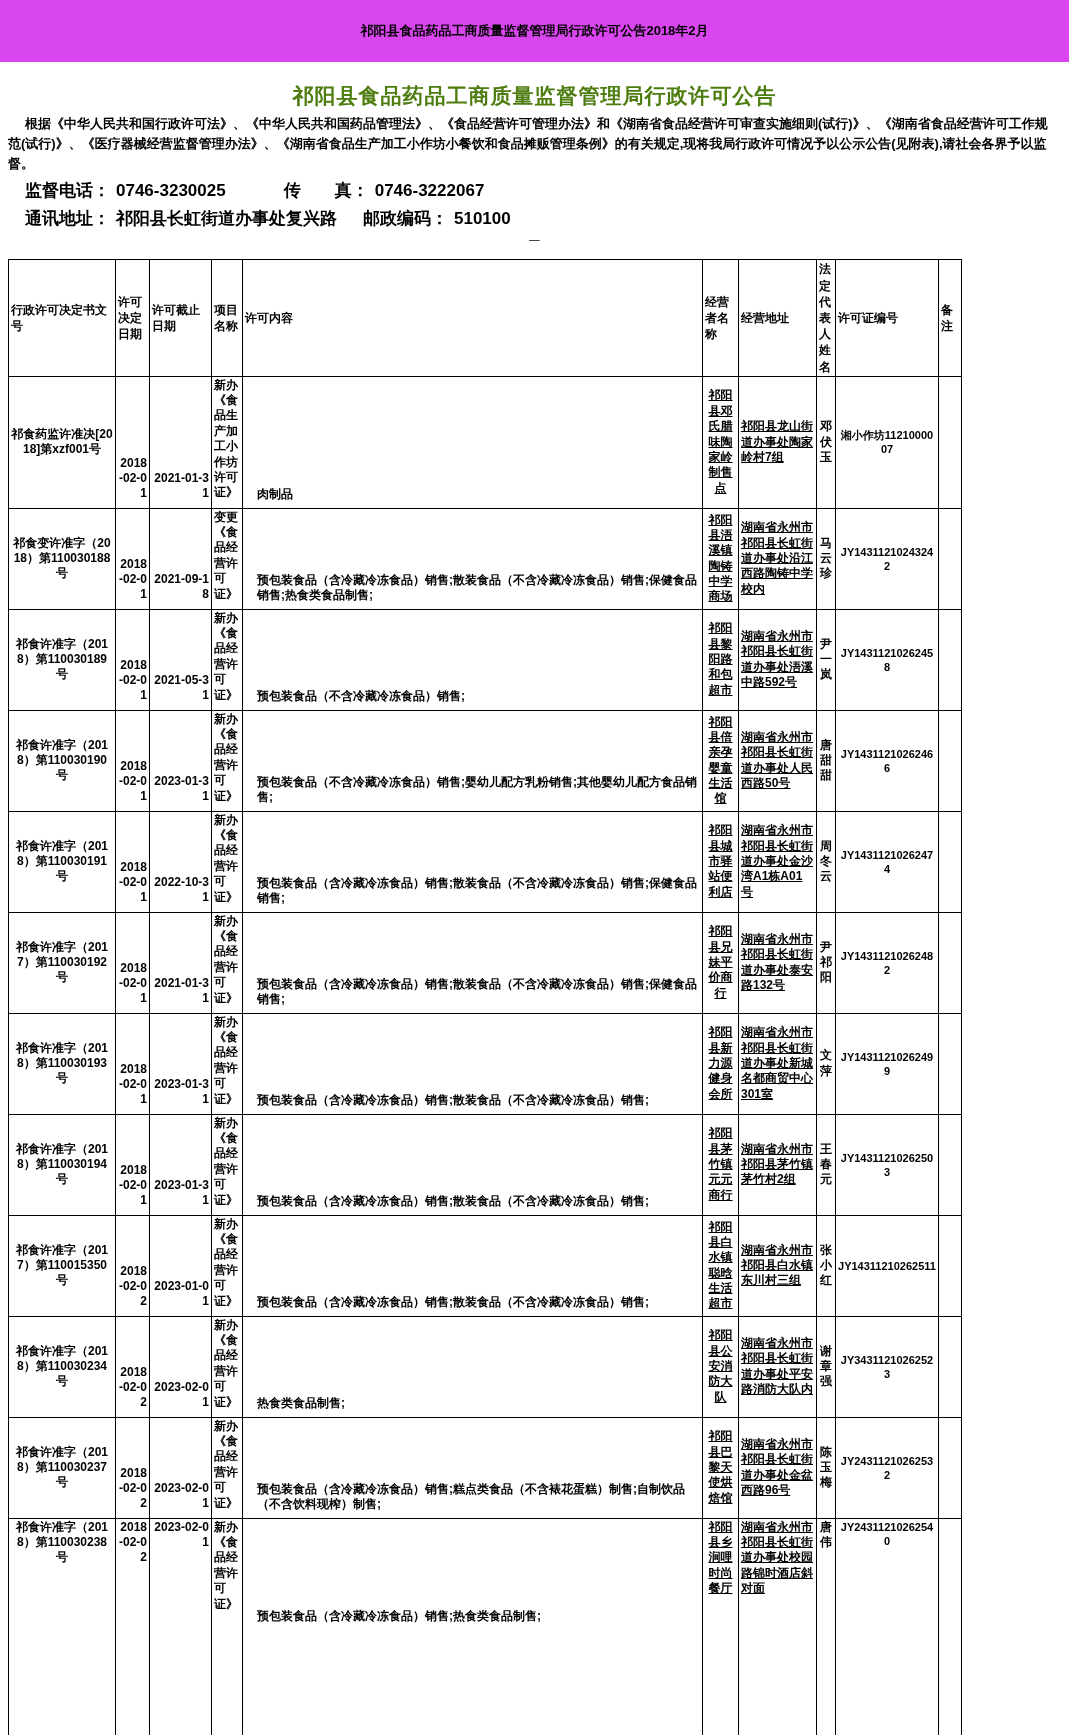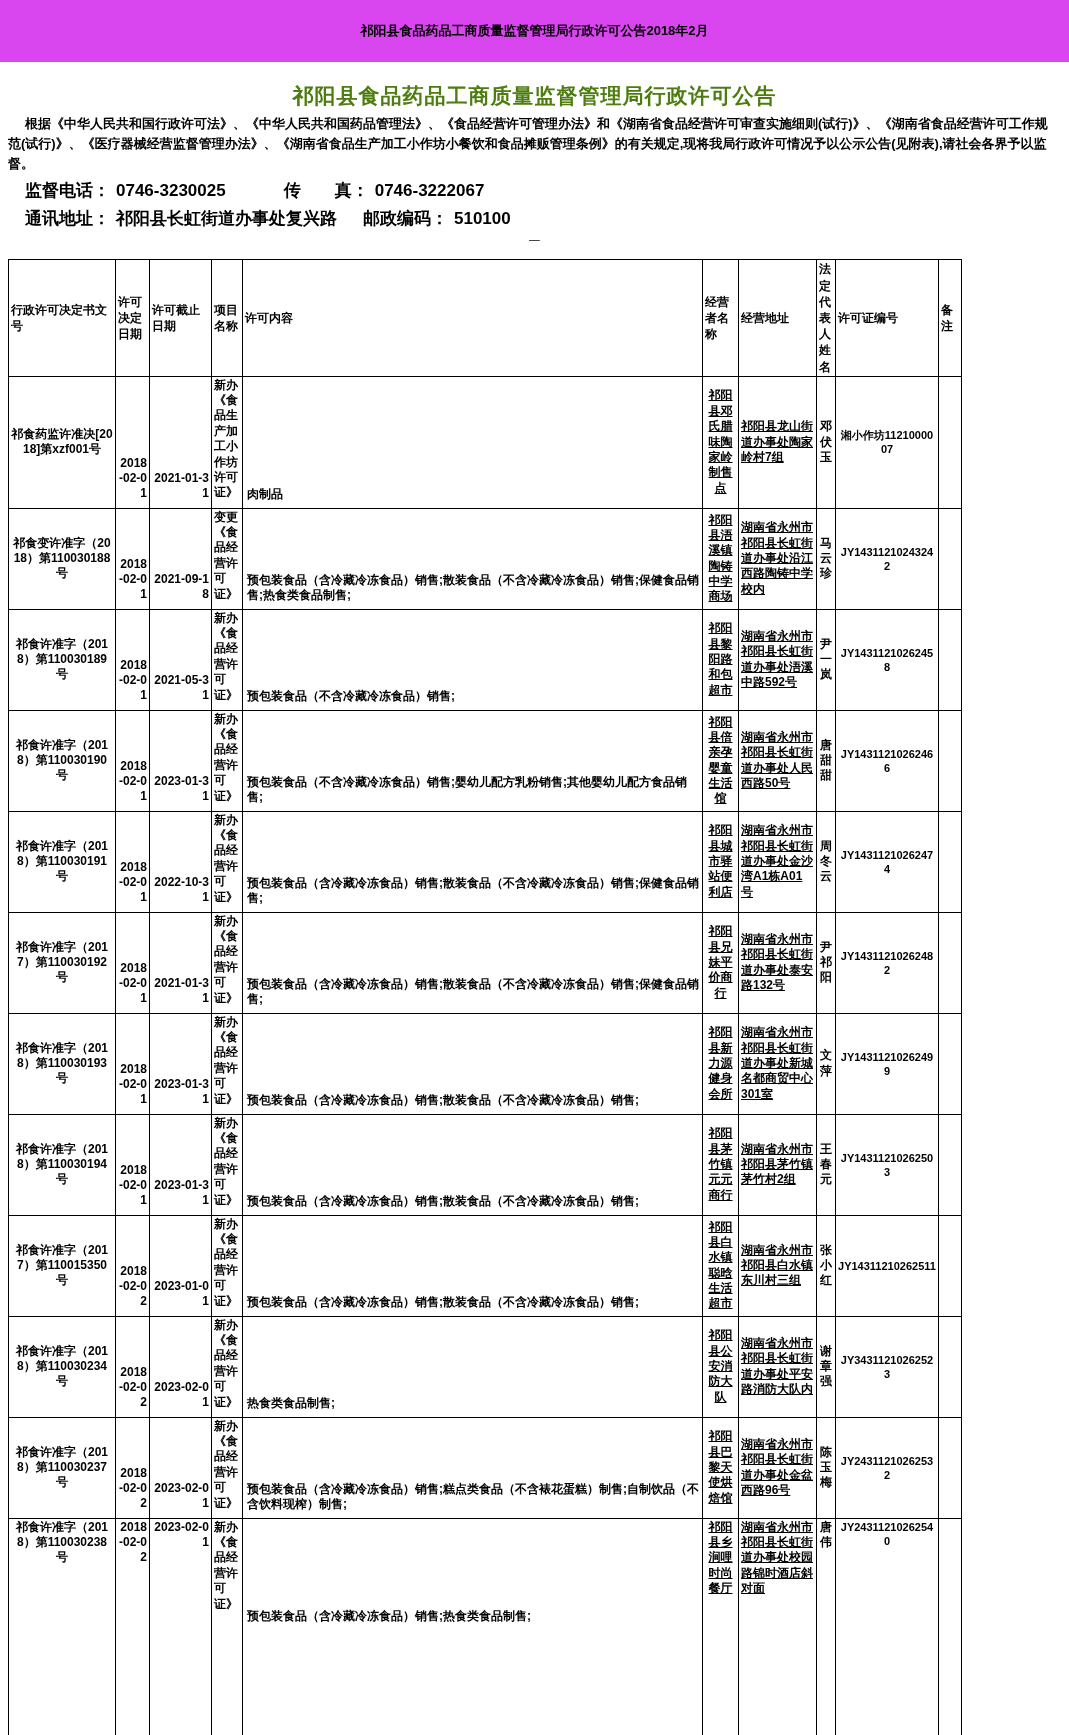--- a/index.html
+++ b/index.html
@@ -36,21 +36,21 @@
     word-break:break-all; overflow:hidden; padding:1px 2px; line-height:1.28;
   }
   thead th { height:112px; text-align:left; vertical-align:middle; line-height:1.35; }
   tbody td { height:101px; }
   tbody tr:first-child td { height:132px; }
   tbody tr:last-child  td { height:250px; vertical-align:top; }
   tbody tr:last-child  td.c-content { vertical-align:top; padding-top:90px; }
   .c-doc     { text-align:center; vertical-align:middle; }
   .c-ddate, .c-edate { text-align:right; vertical-align:bottom; padding-bottom:6px;margin-top:40px; }
   .c-proj    { text-align:left; vertical-align:top; }
-  .c-content { text-align:left; vertical-align:bottom; padding-bottom:5px; padding-left:4px; }
+  .c-content { text-align:left; vertical-align:bottom; padding-bottom:5px; padding-left:14px; }
   .c-oper    { text-align:center; vertical-align:middle;text-decoration:underline; }
   .c-addr    { text-align:left; vertical-align:middle;text-decoration:underline; }
   .c-rep     { text-align:center; vertical-align:middle;margin-left:8px; }
   .c-lic     { text-align:center; vertical-align:middle; font-size:11px; }
   .c-remark  { vertical-align:middle; }
 </style>
 </head>
 <body>
 
 <div class="top-bar" style="background: #d946ef;">

